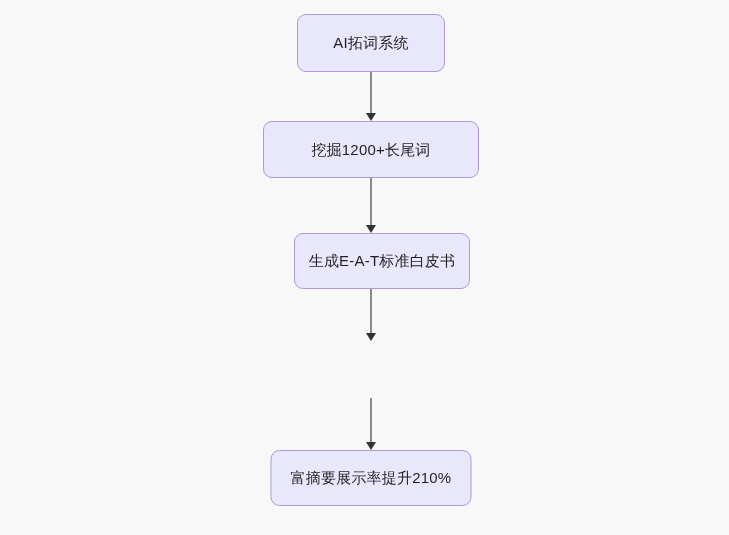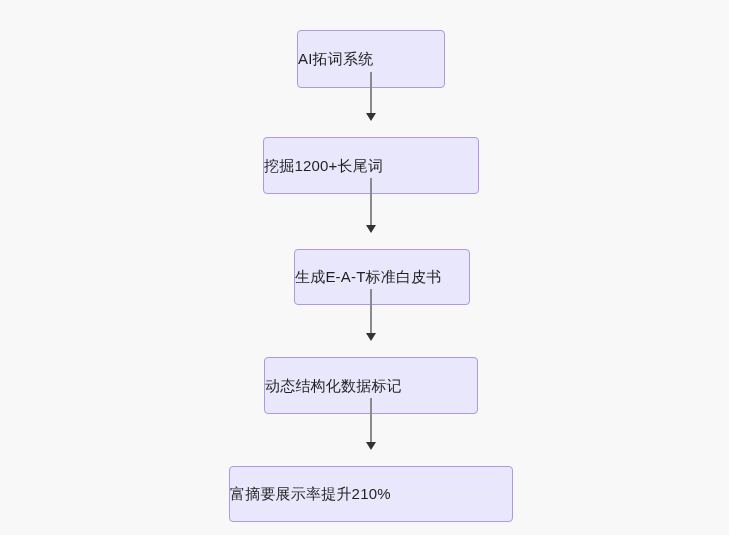--- a/index.html
+++ b/index.html
@@ -16,25 +16,25 @@
   #flowchart-canvas {
     position: relative;
     width: 729px;
     height: 535px;
   }
   .node {
     position: absolute;
     box-sizing: border-box;
     background: #e9e7fb;
     border: 1px solid #b197dd;
-    border-radius: 4px;
+    border-radius: 9px;
     display: flex;
     align-items: center;
+    justify-content: center;
     transform: translateX(-50%);
-    margin-top: 16px;
   }
   .node-label {
     font-size: 15px;
     line-height: 1.2;
     color: #1f2020;
     letter-spacing: 0.2px;
     white-space: nowrap;
     text-align: center;
   }
   .edge {
@@ -87,26 +87,23 @@
 
   <div class="node" style="left:382px; top:233px; width:176px; height:56px;">
     <span class="node-label">生成E-A-T标准白皮书</span>
   </div>
 
   <div class="edge" style="left:371px; top:289px; width:12px; height:52px;">
     <div class="edge-line" style="height:44px;"></div>
     <div class="edge-arrowhead"></div>
   </div>
 
-  <div class="node" style="left:371px; top:341px; width:214px; height:57px;">
-    <span class="node-label">动态结构化数据标记</span>
-  </div>
 
   <div class="edge" style="left:371px; top:398px; width:12px; height:52px;">
     <div class="edge-line" style="height:44px;"></div>
     <div class="edge-arrowhead"></div>
   </div>
 
-  <div class="node" style="left:371px; top:450px; width:284px; height:56px;">
+  <div class="node" style="left:371px; top:450px; width:201px; height:56px;">
     <span class="node-label">富摘要展示率提升210%</span>
   </div>
 
 </div>
 
 </body></html>

